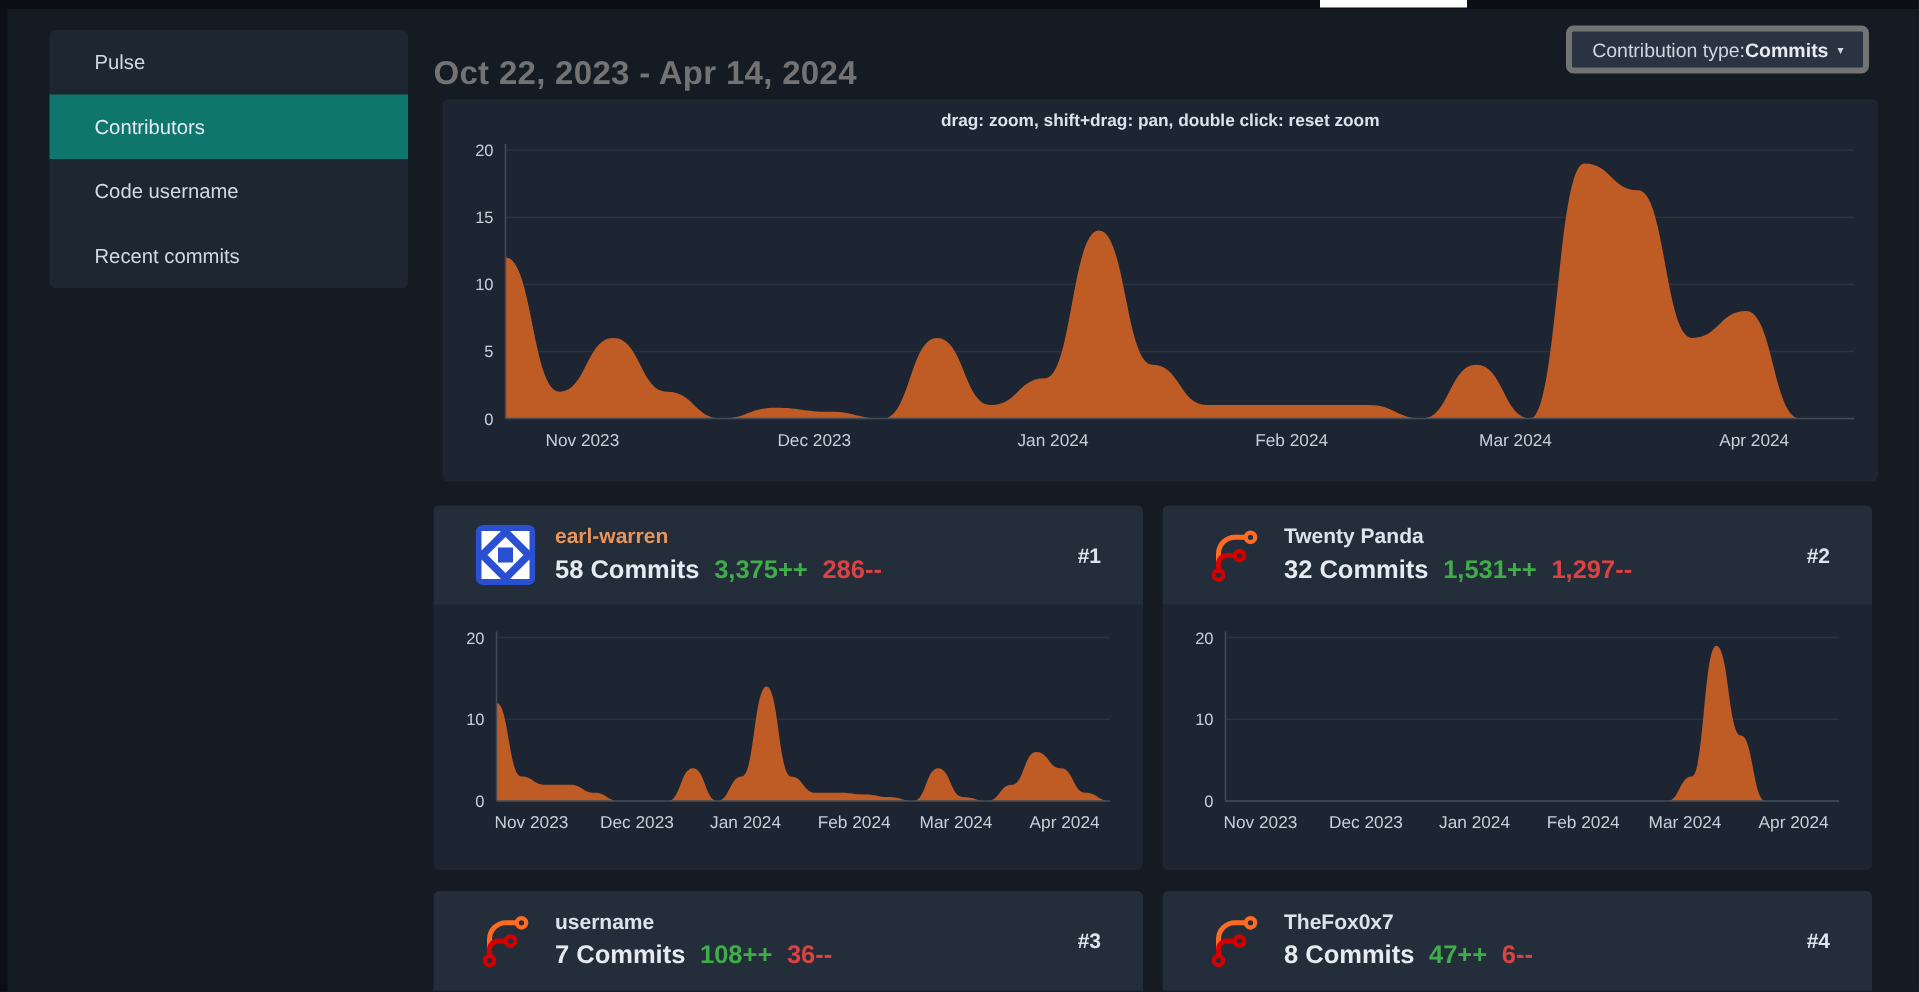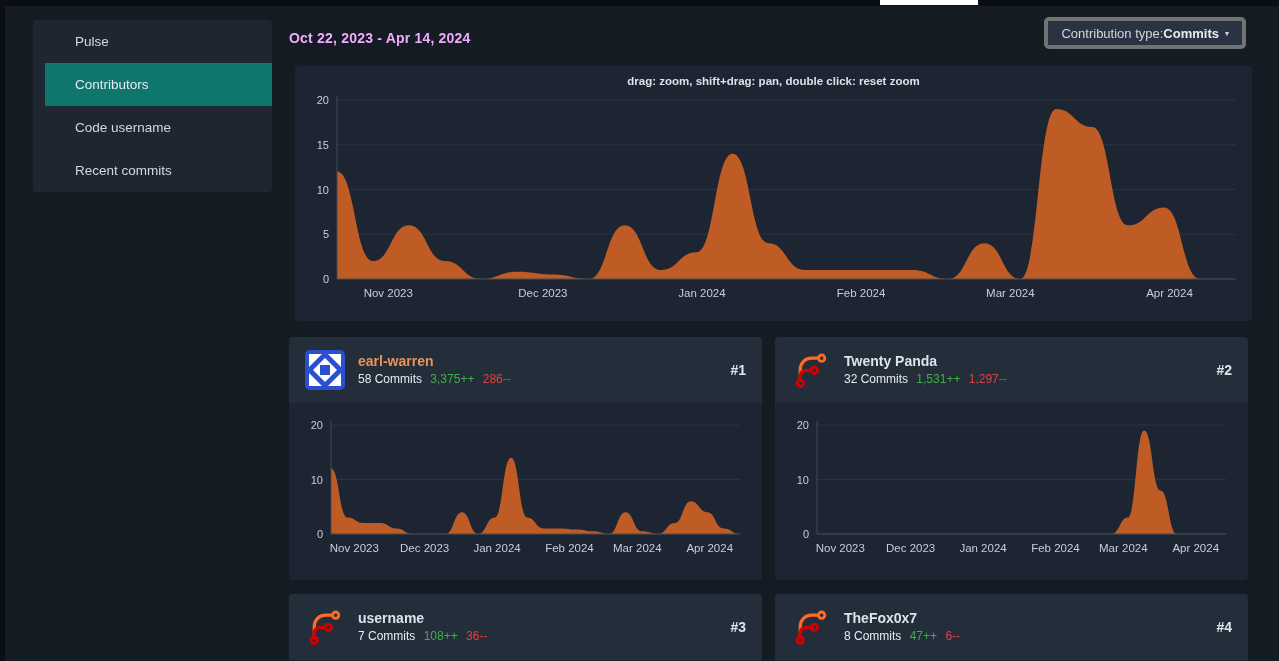--- a/index.html
+++ b/index.html
@@ -7,47 +7,47 @@
     width:1279px;height:661px;overflow:hidden;position:relative;
     background:#151b23;font-family:"Liberation Sans",sans-serif;
     -webkit-font-smoothing:antialiased;
   }
   .topbar{position:absolute;top:0;left:0;width:1279px;height:6px;background:#0b0f15;z-index:4;}
   .tab-indicator{position:absolute;left:880px;top:0;width:98px;height:5px;background:#ffffff;}
   .left-edge{position:absolute;left:0;top:0;width:5px;height:661px;background:#0b0f15;z-index:5;}
 
   
   .sidebar{position:absolute;left:33px;top:20px;width:239px;background:#1e2731;border-radius:4px;z-index:2;}
-  .side-item{height:43px;line-height:43px;padding-left:30px;font-size:13.5px;color:#d2d9e2;cursor:pointer;margin-left:12px;}
+  .side-item{height:43px;line-height:43px;padding-left:30px;font-size:13.5px;color:#d2d9e2;cursor:pointer;}
   .side-item.active{background:#0f766e;color:#e4eaf1;}
 
   
-  .page-title{position:absolute;left:289px;top:21px;font-size:14px;font-weight:bold;color:#f0abfc;letter-spacing:.2px;}
+  .page-title{position:absolute;left:289px;top:21px;font-size:22px;font-weight:bold;color:#737373;letter-spacing:.2px;}
   .filter-btn{position:absolute;right:33px;top:17px;height:32px;box-sizing:border-box;
     border:4px solid #737373;border-radius:5px;background:#2a3341;color:#cfd7e0;
     font-size:13px;padding:0 13px;display:flex;align-items:center;cursor:pointer;}
   .filter-btn b{color:#e6ecf2;margin-left:0;}
   .filter-btn .caret{font-size:8px;margin-left:6px;color:#cfd7e0;}
 
   
   .main-panel{position:absolute;left:295px;top:66px;width:957px;height:255px;background:#1c2531;border-radius:4px;}
   .hint{text-align:center;font-size:11.5px;font-weight:bold;color:#dbe2ea;padding-top:9px;height:15px;}
   .main-panel svg{display:block;margin-left:12px;}
 
   .card{position:absolute;width:473px;height:243px;background:#1c2531;border-radius:4px;overflow:hidden;}
   .card.pos-1{left:289px;top:337px;}
   .card.pos-2{left:775px;top:337px;}
   .card.pos-3{left:289px;top:594px;}
   .card.pos-4{left:775px;top:594px;}
-  .card-header{height:66px;background:#242e3a;display:flex;align-items:center;padding:0 16px;gap:13px;box-sizing:border-box;}
+  .card-header{height:66px;background:#242e3a;display:flex;align-items:center;padding:0 28px;gap:13px;box-sizing:border-box;}
   .avatar{width:40px;height:40px;flex:none;border-radius:4px;overflow:hidden;display:block;}
   .avatar svg{display:block;width:40px;height:40px;}
   .c-info{line-height:1.4;}
   .c-name{font-size:14px;font-weight:bold;cursor:pointer;}
-  .c-stats{font-size:12px;font-weight:normal;color:#e6ebf1;}
+  .c-stats{font-size:17px;font-weight:bold;color:#e6ebf1;}
   .c-stats .add{color:#3fae49;margin-left:5px;}
   .c-stats .del{color:#dd4242;margin-left:5px;}
   .rank{margin-left:auto;font-size:14px;font-weight:bold;color:#dde4ec;}
   .card svg.chart{display:block;margin:6px 0 0 12px;}
 
   svg text{font-family:"Liberation Sans",sans-serif;}
 </style>
 </head>
 <body>
 

